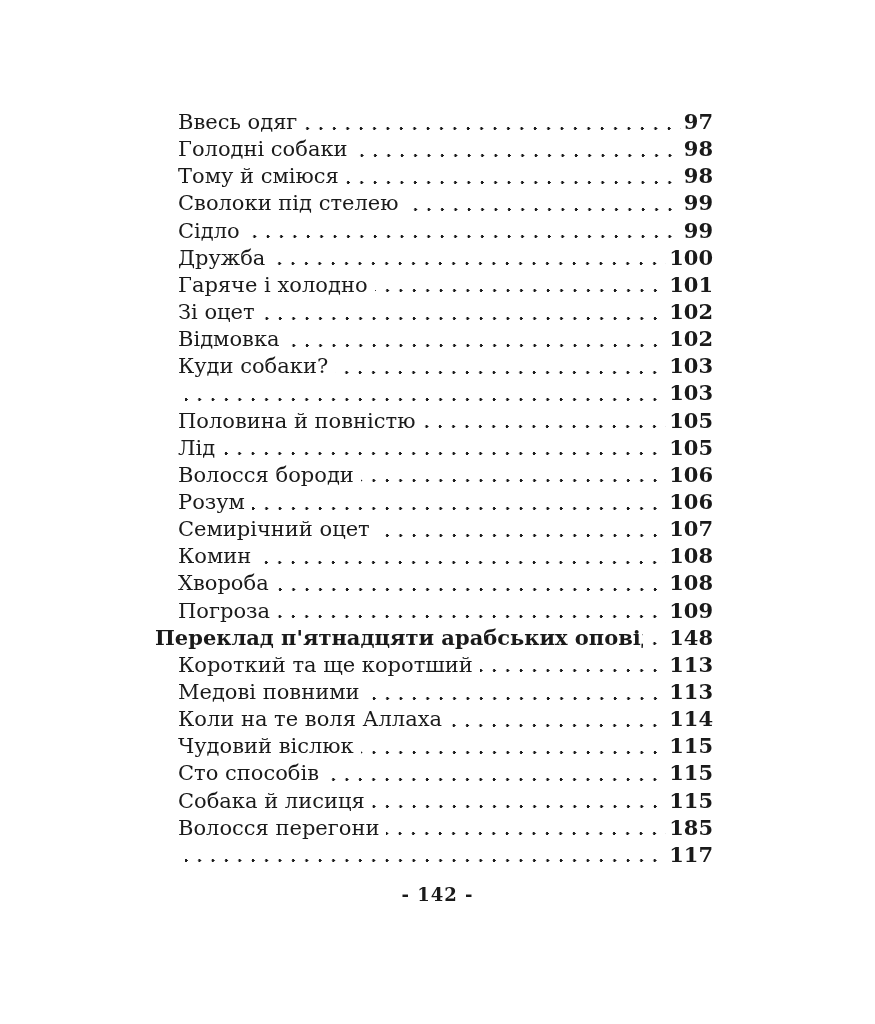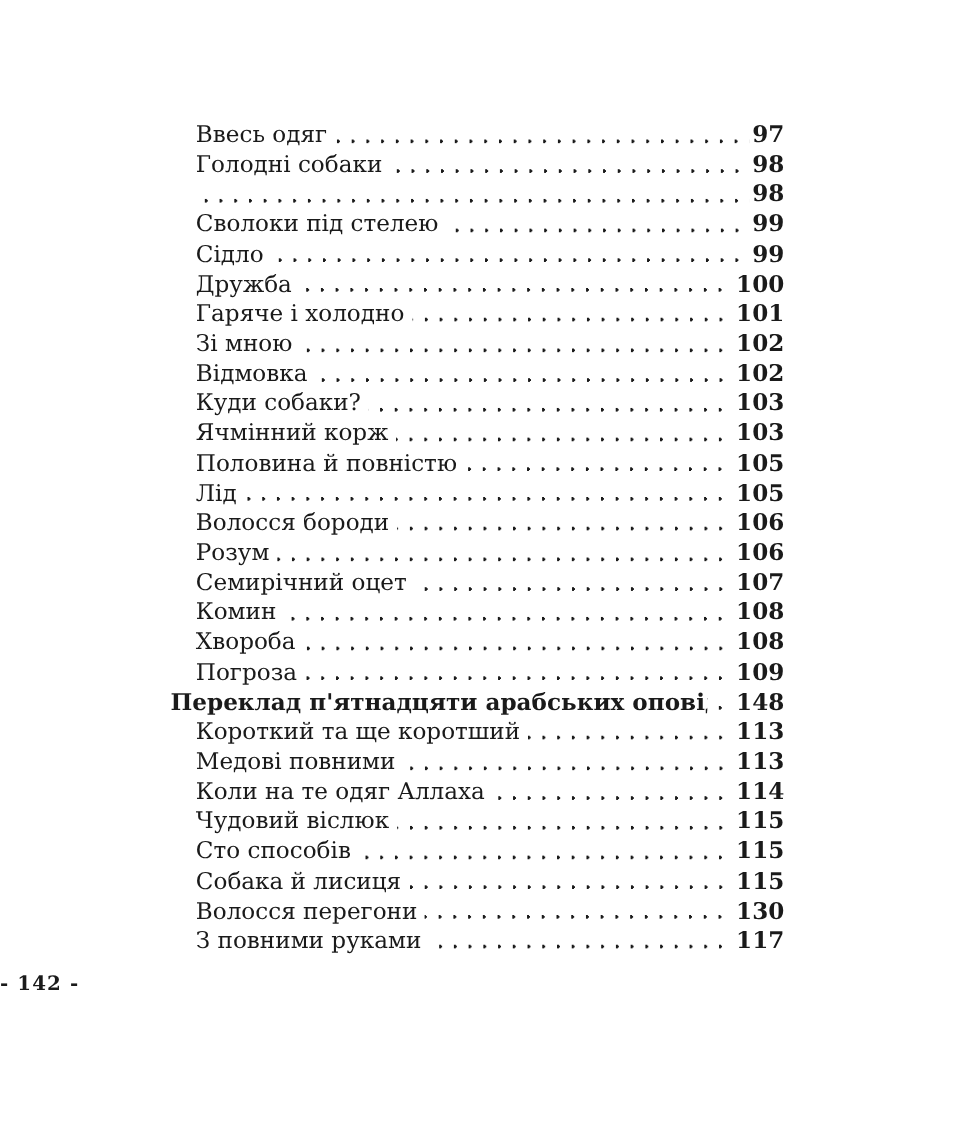--- a/index.html
+++ b/index.html
@@ -55,20 +55,21 @@
   .toc-page {
     flex: 0 0 auto;
     white-space: nowrap;
     font-weight: bold;
   }
   .footer {
     position: absolute;
     top: 884px;
     left: 0;
     width: 875px;
+    text-align: center;
     font-size: 18px;
     font-weight: bold;
     letter-spacing: 1px;
   }
 </style>
 </head>
 <body>
 
 <div class="page">
   <div class="toc">
@@ -76,20 +77,21 @@
     <span class="toc-title">Ввесь одяг</span>
     <span class="toc-leader"></span>
     <span class="toc-page">97</span>
   </div>
       <div class="toc-row">
     <span class="toc-title">Голодні собаки</span>
     <span class="toc-leader"></span>
     <span class="toc-page">98</span>
   </div>
       <div class="toc-row">
+    <span class="toc-title">Тому й сміюся</span>
     <span class="toc-leader"></span>
     <span class="toc-page">98</span>
   </div>
       <div class="toc-row">
     <span class="toc-title">Сволоки під стелею</span>
     <span class="toc-leader"></span>
     <span class="toc-page">99</span>
   </div>
       <div class="toc-row">
     <span class="toc-title">Сідло</span>
@@ -100,36 +102,35 @@
     <span class="toc-title">Дружба</span>
     <span class="toc-leader"></span>
     <span class="toc-page">100</span>
   </div>
       <div class="toc-row">
     <span class="toc-title">Гаряче і холодно</span>
     <span class="toc-leader"></span>
     <span class="toc-page">101</span>
   </div>
       <div class="toc-row">
-    <span class="toc-title">Зі мною</span>
+    <span class="toc-title">Зі оцет</span>
     <span class="toc-leader"></span>
     <span class="toc-page">102</span>
   </div>
       <div class="toc-row">
     <span class="toc-title">Відмовка</span>
     <span class="toc-leader"></span>
     <span class="toc-page">102</span>
   </div>
       <div class="toc-row">
     <span class="toc-title">Куди собаки?</span>
     <span class="toc-leader"></span>
     <span class="toc-page">103</span>
   </div>
       <div class="toc-row">
-    <span class="toc-title">Ячмінний корж</span>
     <span class="toc-leader"></span>
     <span class="toc-page">103</span>
   </div>
       <div class="toc-row">
     <span class="toc-title">Половина й повністю</span>
     <span class="toc-leader"></span>
     <span class="toc-page">105</span>
   </div>
       <div class="toc-row">
     <span class="toc-title">Лід</span>
@@ -175,21 +176,21 @@
     <span class="toc-title">Короткий та ще коротший</span>
     <span class="toc-leader"></span>
     <span class="toc-page">113</span>
   </div>
       <div class="toc-row">
     <span class="toc-title">Медові повними</span>
     <span class="toc-leader"></span>
     <span class="toc-page">113</span>
   </div>
       <div class="toc-row">
-    <span class="toc-title">Коли на те одяг Аллаха</span>
+    <span class="toc-title">Коли на те воля Аллаха</span>
     <span class="toc-leader"></span>
     <span class="toc-page">114</span>
   </div>
       <div class="toc-row">
     <span class="toc-title">Чудовий віслюк</span>
     <span class="toc-leader"></span>
     <span class="toc-page">115</span>
   </div>
       <div class="toc-row">
     <span class="toc-title">Сто способів</span>
@@ -197,22 +198,21 @@
     <span class="toc-page">115</span>
   </div>
       <div class="toc-row">
     <span class="toc-title">Собака й лисиця</span>
     <span class="toc-leader"></span>
     <span class="toc-page">115</span>
   </div>
       <div class="toc-row">
     <span class="toc-title">Волосся перегони</span>
     <span class="toc-leader"></span>
-    <span class="toc-page">130</span>
-  </div>
-      <div class="toc-row">
-    <span class="toc-title">З повними руками</span>
+    <span class="toc-page">185</span>
+  </div>
+      <div class="toc-row">
     <span class="toc-leader"></span>
     <span class="toc-page">117</span>
   </div>
     </div>
   <div class="footer">- 142 -</div>
 </div>
 
 </body></html>

